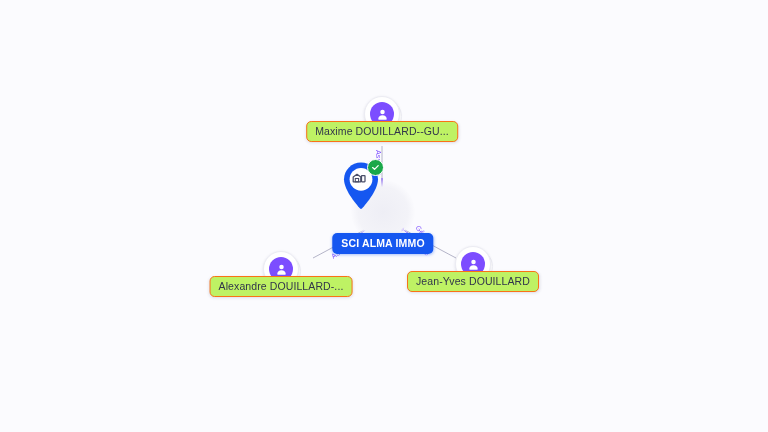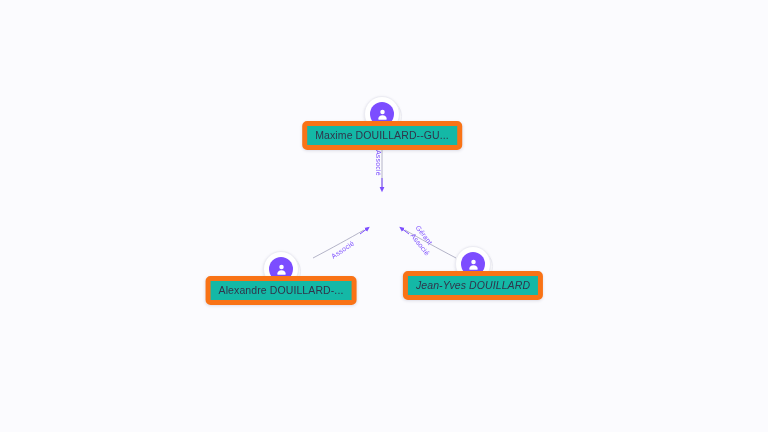--- a/index.html
+++ b/index.html
@@ -39,22 +39,22 @@
   .person-disc{
     width:24px;height:24px;border-radius:50%;
     background:#7c4dff;
     display:flex;align-items:center;justify-content:center;
   }
   .person-disc svg{display:block;}
 
   
   .label-pill{
     position:absolute;left:50%;transform:translateX(-50%);
-    background:#14b8a6;
-    border:5px solid #f97316;
+    background:#bef264;
+    border:1px solid #f97316;
     border-radius:5px;
     box-shadow:0 1px 3px rgba(40,40,90,.14);
     padding:3px 8px 4px 8px;
     font-size:10.5px;
     color:#31344b;
     white-space:nowrap;
     letter-spacing:.1px;
     cursor:pointer;
   }
 
@@ -169,17 +169,40 @@
 
   <div class="node" style="left:473px;top:264px;">
     <div class="person-ring">
       <div class="person-disc">
         <svg width="15" height="15" viewBox="0 0 24 24" fill="#ffffff">
           <circle cx="12" cy="8" r="3.6"></circle>
           <path d="M5.2 19.2c0-3.5 3-6 6.8-6s6.8 2.5 6.8 6c0 .6-.4 1-1 1H6.2c-.6 0-1-.4-1-1z"></path>
         </svg>
       </div>
     </div>
-    <div class="label-pill" style="top:25px;font-style:italic;">Jean-Yves DOUILLARD</div>
-  </div>
-
+    <div class="label-pill" style="top:25px;">Jean-Yves DOUILLARD</div>
+  </div>
+
+  <div class="company-wrap" style="left:383px;top:212px;">
+
+    <div class="company-glow"></div>
+
+    <div class="pin" style="position:relative;left:-22px;top:-26px;">
+      <svg width="44" height="52" viewBox="0 0 44 52">
+        <path d="M22 2.5c-9.4 0-17 7.5-17 16.8 0 11.6 14.4 27.5 16.1 29.3.5.5 1.3.5 1.8 0C24.6 46.8 39 30.9 39 19.3 39 10 31.4 2.5 22 2.5z" fill="#1557f0"></path>
+        <circle cx="22" cy="19.3" r="11.4" fill="#ffffff"></circle>
+        <g transform="translate(13.6,12.2)">
+          <path d="M0.6 9.6 L0.6 4.9 L4.4 2.1 L8.2 4.9 L8.2 9.6 Z" fill="none" stroke="#4a4e68" stroke-width="1.25" stroke-linejoin="round"></path>
+          <rect x="8.9" y="3.3" width="3.5" height="6.3" rx="0.5" fill="none" stroke="#4a4e68" stroke-width="1.25"></rect>
+          <rect x="2.7" y="6.3" width="3.3" height="3.3" fill="none" stroke="#4a4e68" stroke-width="1.1"></rect>
+        </g>
+      </svg>
+      <div class="verified">
+        <svg width="9" height="9" viewBox="0 0 14 14">
+          <path d="M2.6 7.1 L5.5 9.9 L11.2 4.1" fill="none" stroke="#ffffff" stroke-width="2" stroke-linecap="round" stroke-linejoin="round"></path>
+        </svg>
+      </div>
+    </div>
+
+    <div class="company-label">SCI ALMA IMMO</div>
+  </div>
 
 </div>
 
 </body></html>

